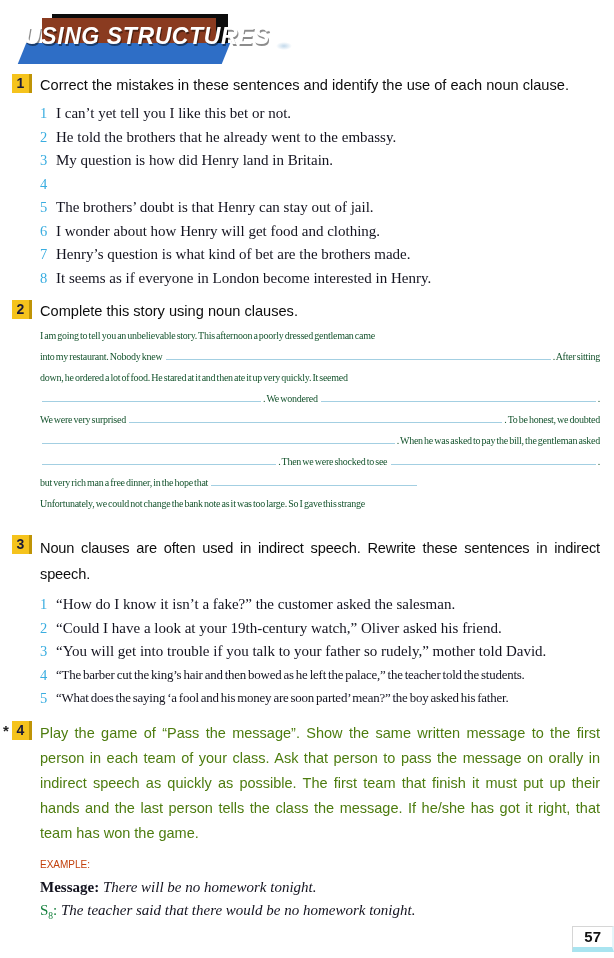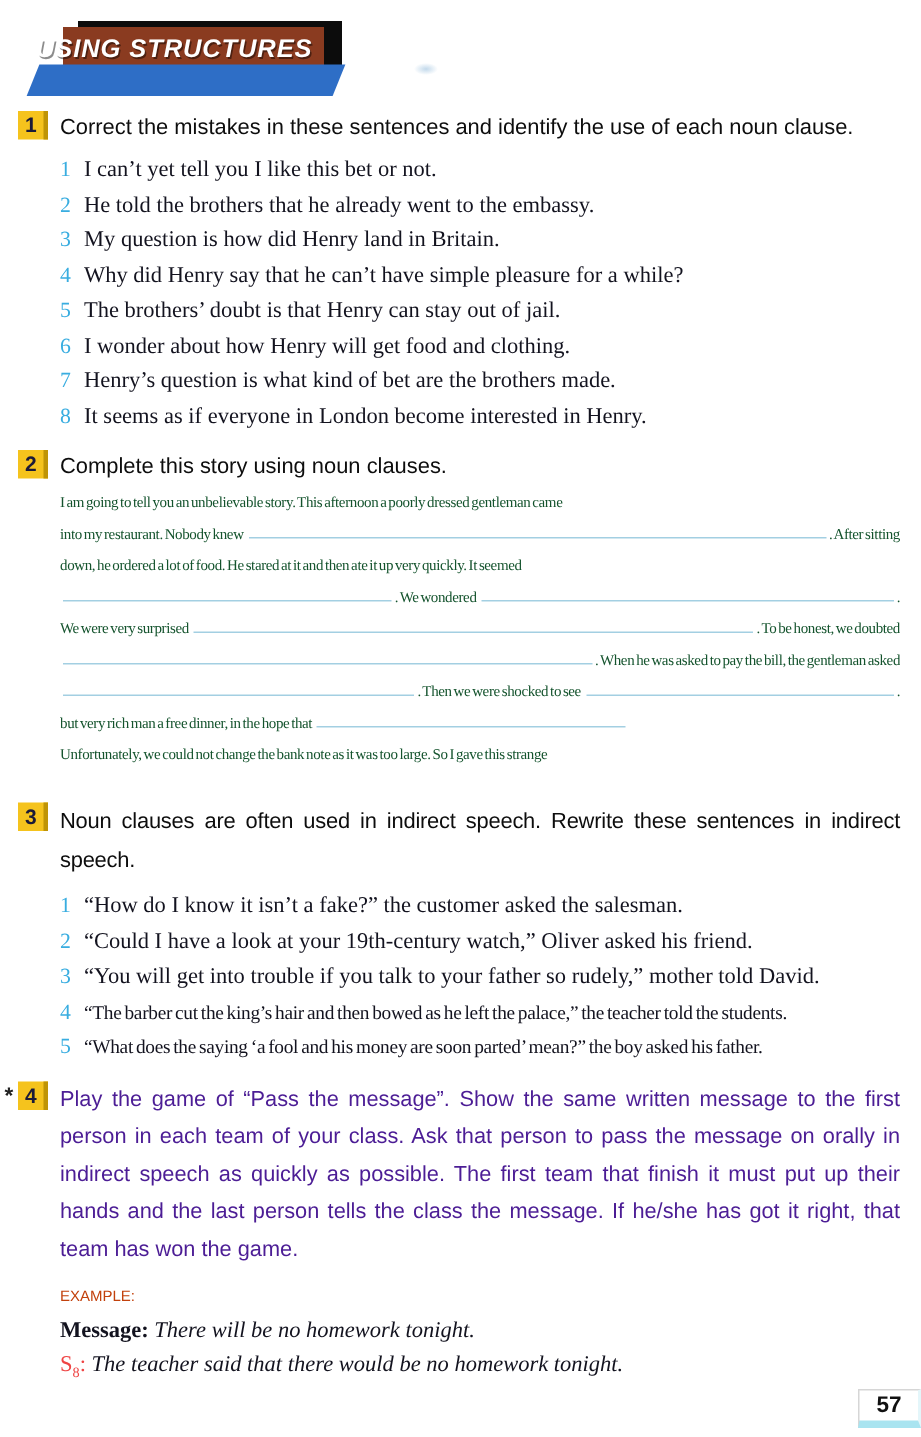--- a/index.html
+++ b/index.html
@@ -9,21 +9,21 @@
     padding:12px 14px 0 12px;
     font-family:"Liberation Sans",sans-serif;color:#121212;
   }
   
   .banner{position:relative;height:50px;width:240px;margin:2px 0 10px 6px;}
   .banner-black{position:absolute;left:34px;top:0;width:176px;height:32px;background:#0c0c0c;}
   .banner-brown{position:absolute;left:24px;top:4px;width:174px;height:33px;background:#8a3b20;}
   .banner-blue{position:absolute;left:4px;top:29px;width:204px;height:21px;background:#2e6ec6;transform:skewX(-22deg);}
   .banner-title{
     position:absolute;left:6px;top:9px;white-space:nowrap;
-    font-weight:bold;font-style:italic;font-size:17px;letter-spacing:0.6px;color:#ffffff;
+    font-weight:bold;font-style:italic;font-size:23px;letter-spacing:0.6px;color:#ffffff;
     text-shadow:1px 1.5px 0 rgba(0,0,0,0.45);
     text-align:center;
   }
   .smudge{position:absolute;left:276px;top:42px;width:16px;height:8px;
     background:radial-gradient(ellipse at center,rgba(120,170,210,0.45),rgba(120,170,210,0) 70%);}
   
   .sec{display:grid;grid-template-columns:28px 560px;margin-top:0;}
   .badge-cell{position:relative;}
   .badge{
     width:20px;height:19px;box-sizing:border-box;background:#f5c31d;
@@ -45,27 +45,27 @@
   .story{margin-top:8px;font-family:"Liberation Serif",serif;font-size:10px;
     letter-spacing:-0.25px;word-spacing:-1px;color:#14532d;}
   .story-line{display:flex;align-items:baseline;height:21px;overflow:hidden;}
   .story-line .seg{white-space:pre;}
   .blank{flex:1 1 60px;height:3px;margin:0 2px -2px 2px;border-bottom:1.5px solid #a3cfe2;}
   .blank.fixed{flex:0 0 206px;}
   .story-line.l4 .blank + .seg + .blank{flex-grow:1.35;}
   .story-line.l7 .blank{flex-grow:1.2;}
   .story-line.l7 .blank + .seg + .blank{flex-grow:1;}
   
-  .par{font-size:14.5px;line-height:25px;text-align:justify;color:#4c1d95;width:560px;}
+  .par{font-size:14.5px;line-height:25px;text-align:justify;color:#4d7c0f;width:560px;}
   .example{margin-top:7px;}
   .ex-label{font-size:10px;line-height:23px;color:#c2410c;}
   .msg,.spk{font-family:"Liberation Serif",serif;font-size:15px;line-height:23px;color:#13131f;}
   .msg .lbl{font-style:normal;font-weight:bold;}
   .italic{font-style:italic;}
-  .spk .slbl{color:#ef4444;font-style:normal;text-align:right;}
+  .spk .slbl{color:#15803d;font-style:normal;text-align:right;}
   .spk sub{font-size:9.5px;}
   
   #sec1{margin-top:0;}
   #sec2{margin-top:10px;}
   #sec3{margin-top:16px;}
   #sec4{margin-top:10px;}
   
   .footer{position:absolute;left:0;right:0;bottom:6px;text-align:right;}
   .pagebox{
     display:inline-block;background:#ffffff;border:1px solid #d6d6d6;
@@ -100,21 +100,20 @@
           <li class="item">
             <span class="n">2</span>
             <span class="t">He told the brothers that he already went to the embassy.</span>
           </li>
           <li class="item">
             <span class="n">3</span>
             <span class="t">My question is how did Henry land in Britain.</span>
           </li>
           <li class="item">
             <span class="n">4</span>
-            <span class="t">Why did Henry say that he can’t have simple pleasure for a while?</span>
           </li>
           <li class="item">
             <span class="n">5</span>
             <span class="t">The brothers’ doubt is that Henry can stay out of jail.</span>
           </li>
           <li class="item">
             <span class="n">6</span>
             <span class="t">I wonder about how Henry will get food and clothing.</span>
           </li>
           <li class="item">

